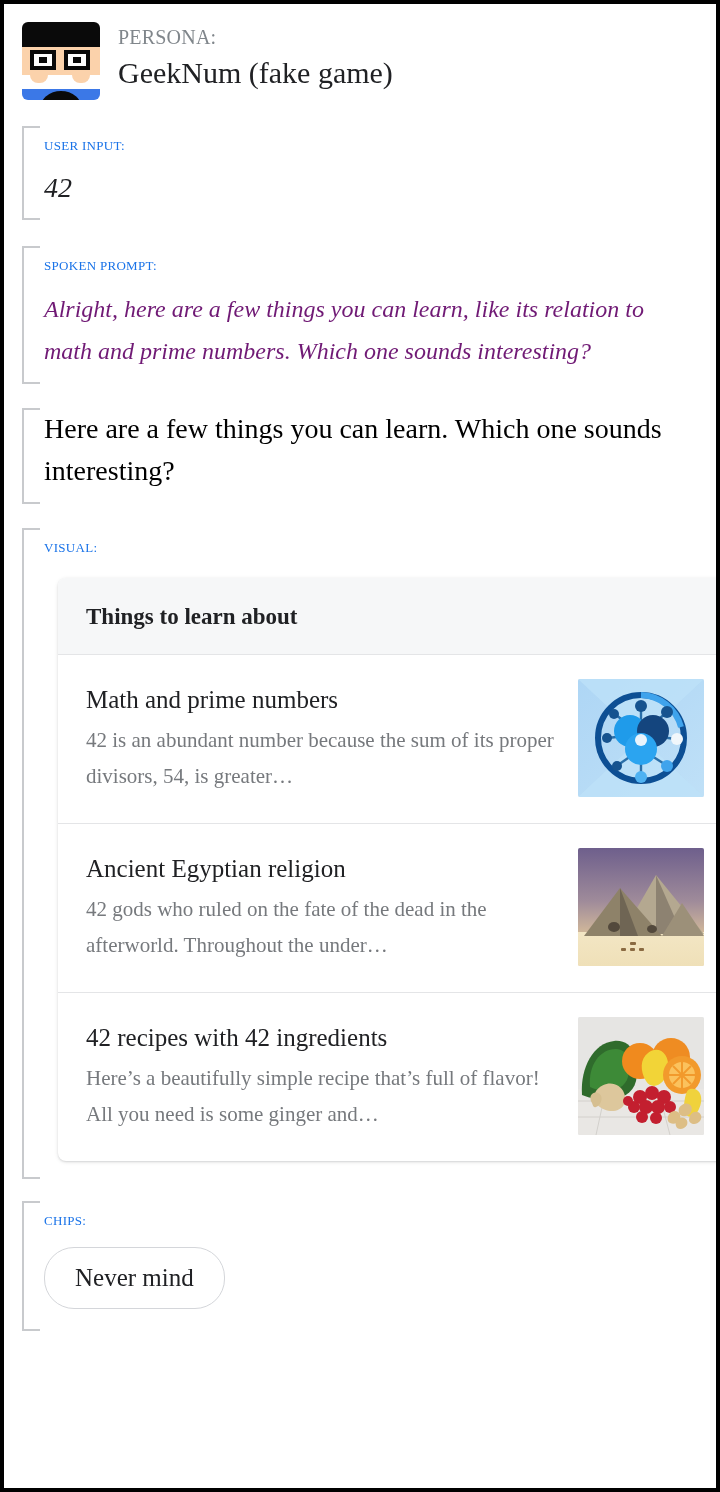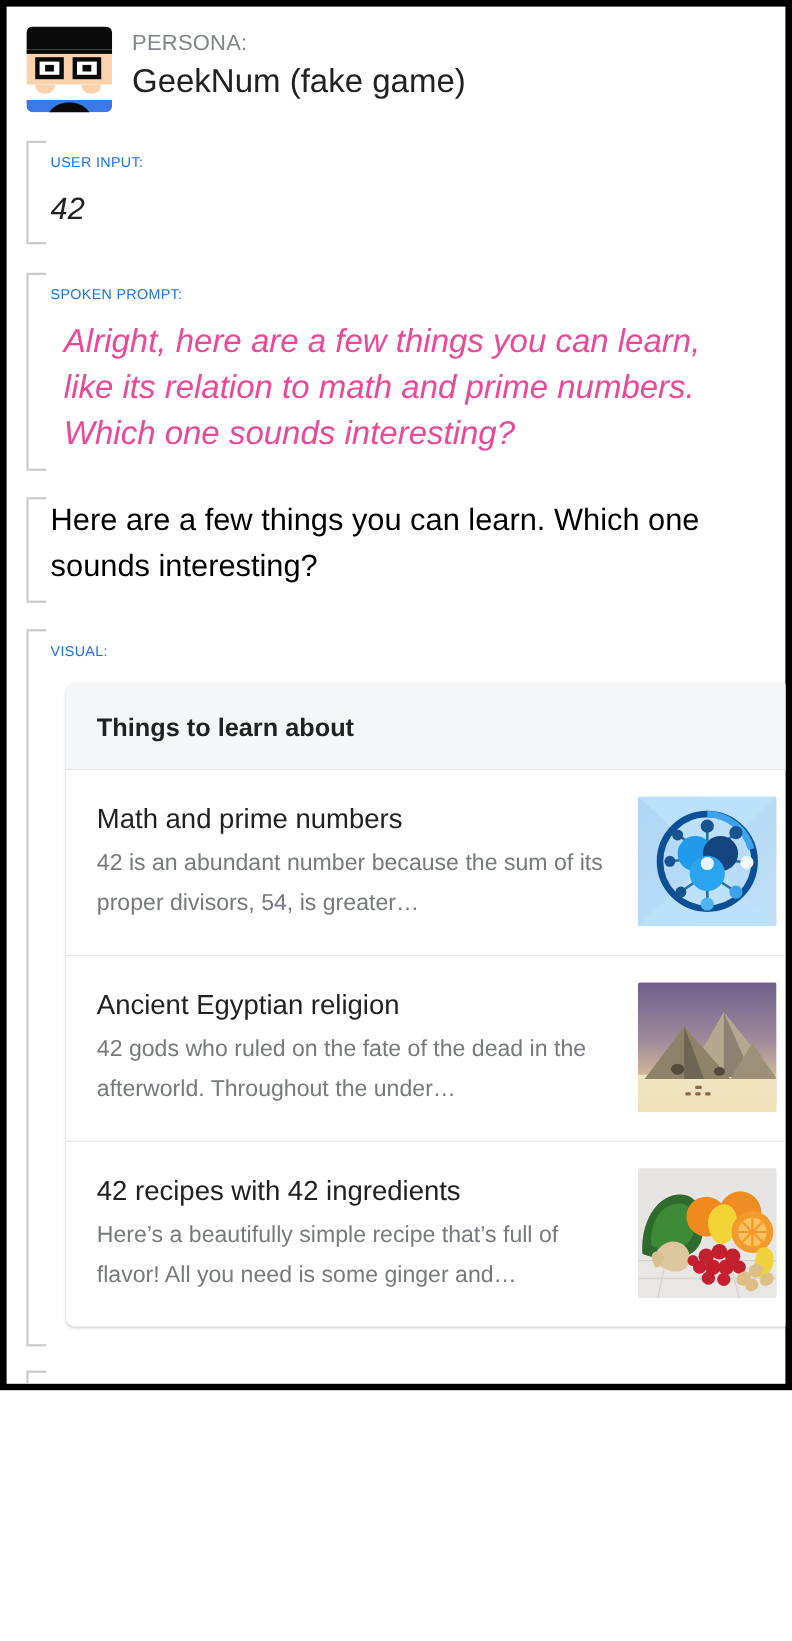--- a/index.html
+++ b/index.html
@@ -7,25 +7,26 @@
     padding: 0;
     background: #ffffff;
   }
   body {
     font-family: "Liberation Sans", sans-serif;
     -webkit-font-smoothing: antialiased;
   }
   .page {
     position: relative;
     width: 720px;
-    height: 1264px;
+    height: 1492px;
     box-sizing: border-box;
     background: #ffffff;
-    border: 6px solid #000000;
+    border: 4px solid #000000;
     overflow: hidden;
+    font-family: Liberation Serif, serif;
   }
 
   
   .persona {
     display: flex;
     align-items: flex-start;
     padding: 18px 0 0 18px;
   }
   .avatar {
     width: 78px;
@@ -129,25 +130,24 @@
   .sec-body { padding-bottom: 12px; }
 
   .italic-val {
     font-style: italic;
     font-size: 28px;
     color: #202124;
     line-height: 40px;
   }
   .spoken-text {
     font-style: italic;
-    font-size: 30px;
-    color: #ec4899;
+    font-size: 24px;
+    color: #701a75;
     line-height: 42px;
     max-width: 630px;
-    margin-left: 12px;
   }
   .display-text {
     font-size: 28px;
     color: #000000;
     line-height: 42px;
     max-width: 632px;
   }
 
   
   .card {

